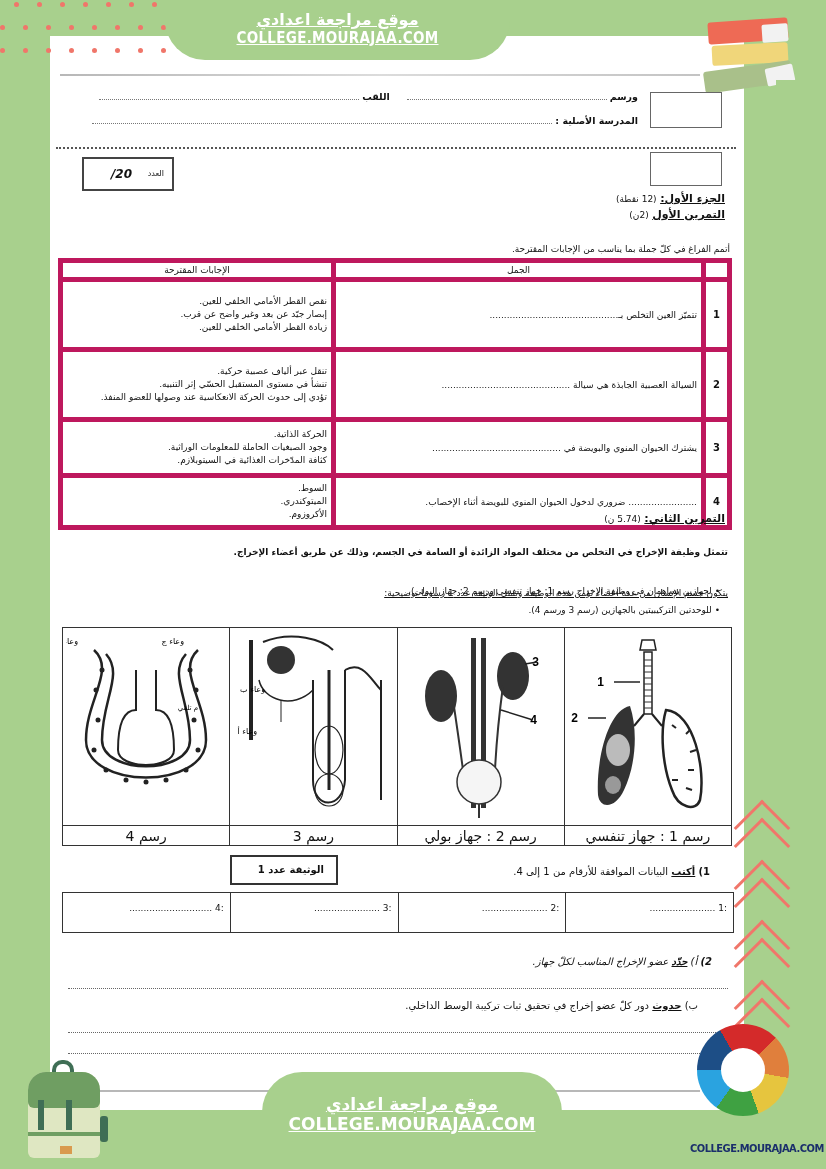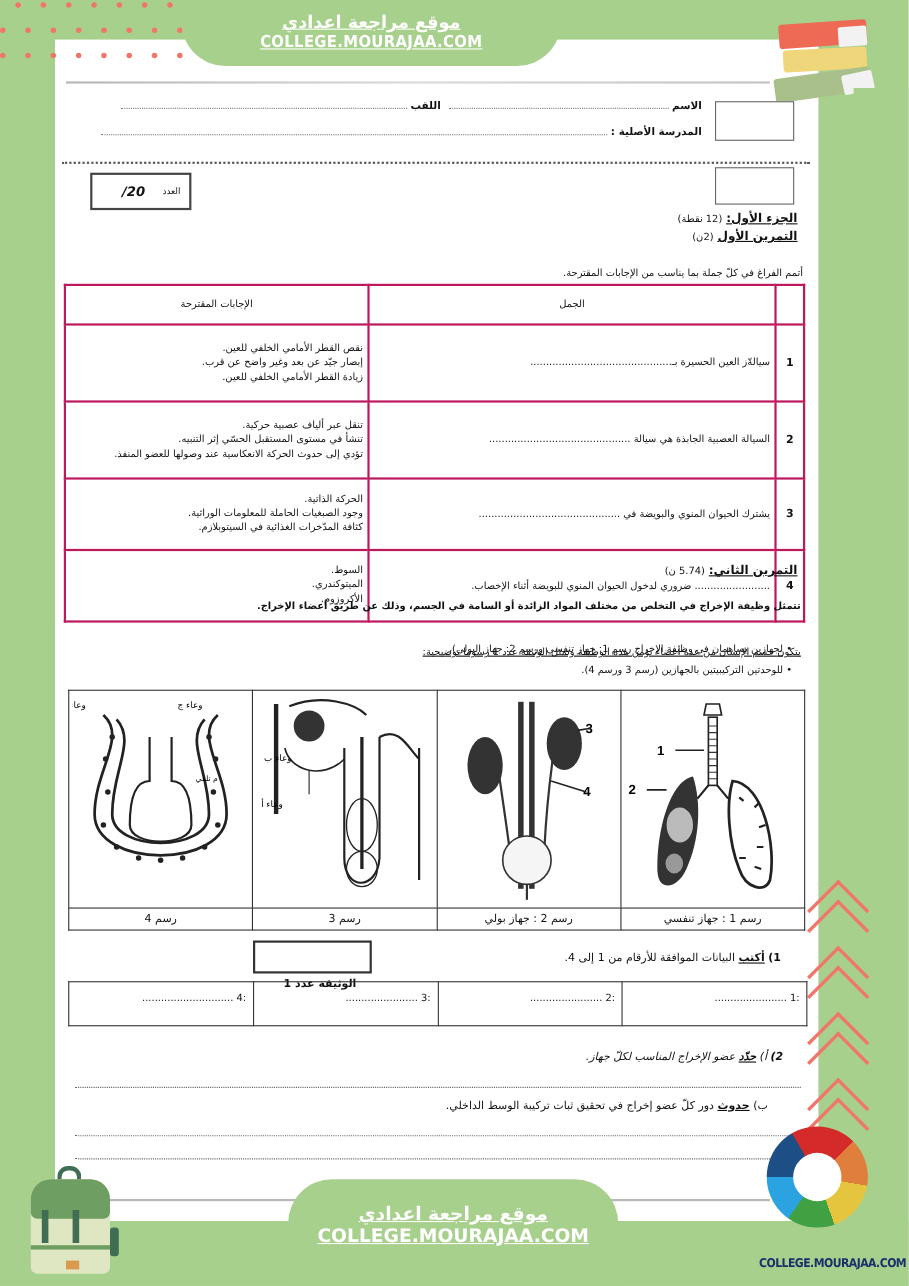--- a/index.html
+++ b/index.html
@@ -35,30 +35,30 @@
   .bold { font-weight: bold; }
   .ul { text-decoration: underline; }
   .dotted { border-bottom: 1px dotted #777; display: inline-block; }
 
   .idbox { position: absolute; border: 1px solid #666; background: #fff; }
 
   .sep { position: absolute; left: 56px; top: 147px; width: 680px; border-top: 2px dotted #555; }
 
   table { border-collapse: collapse; }
   .q-table { position: absolute; left: 58px; top: 258px; width: 674px; direction: rtl; font-size: 9px; }
-  .q-table td, .q-table th { border: 2px solid #be185d; padding: 12px 4px; vertical-align: middle; }
+  .q-table td, .q-table th { border: 5px solid #be185d; padding: 2px 4px; vertical-align: middle; }
   .q-table th { font-weight: normal; font-size: 9px; height: 16px; }
   .q-table .num { width: 26px; text-align: center; font-weight: bold; font-size: 10px; }
   .q-table .sent { width: 370px; }
   .q-table .ans { line-height: 13px; }
 
   .fig-table { position: absolute; left: 62px; top: 627px; width: 670px; direction: rtl; }
   .fig-table td { border: 1px solid #333; text-align: center; vertical-align: middle; }
   .fig-table .fig { height: 198px; width: 25%; position: relative; }
-  .fig-table .cap { height: 20px; font-size: 10px; }
+  .fig-table .cap { height: 20px; font-size: 14px; }
 
   .ans-table { position: absolute; left: 62px; top: 892px; width: 672px; direction: rtl; }
   .ans-table td { border: 1px solid #333; height: 40px; vertical-align: top; padding: 10px 6px 0; font-size: 9px; width: 25%; }
 
   .ruled { position: absolute; left: 68px; width: 660px; border-top: 1px dotted #666; }
 </style>
 </head>
 <body>
 
 <div class="dots-row" style="top:2px;left:14px;">
@@ -118,23 +118,23 @@
 <div style="position:absolute;left:742px;top:826px;width:40px;height:40px;border-left:3px solid #f0766a;border-top:3px solid #f0766a;transform:rotate(45deg);"></div>
 <div style="position:absolute;left:742px;top:868px;width:40px;height:40px;border-left:3px solid #f0766a;border-top:3px solid #f0766a;transform:rotate(45deg);"></div>
 <div style="position:absolute;left:742px;top:886px;width:40px;height:40px;border-left:3px solid #f0766a;border-top:3px solid #f0766a;transform:rotate(45deg);"></div>
 <div style="position:absolute;left:742px;top:928px;width:40px;height:40px;border-left:3px solid #f0766a;border-top:3px solid #f0766a;transform:rotate(45deg);"></div>
 <div style="position:absolute;left:742px;top:946px;width:40px;height:40px;border-left:3px solid #f0766a;border-top:3px solid #f0766a;transform:rotate(45deg);"></div>
 <div style="position:absolute;left:742px;top:988px;width:40px;height:40px;border-left:3px solid #f0766a;border-top:3px solid #f0766a;transform:rotate(45deg);"></div>
 <div style="position:absolute;left:742px;top:1006px;width:40px;height:40px;border-left:3px solid #f0766a;border-top:3px solid #f0766a;transform:rotate(45deg);"></div>
 
 <div class="idbox" style="left:650px;top:92px;width:72px;height:36px;"></div>
 <div class="rtl txt" style="position:absolute;left:88px;top:90px;width:550px;">
-  <span class="bold">الاسم</span>
+  <span class="bold">ورسم</span>
   <span class="dotted" style="width:200px;"></span>
-  <span class="bold" style="margin-right:4px;">اللقب</span>
+  <span class="bold" style="margin-right:14px;">اللقب</span>
   <span class="dotted" style="width:260px;"></span>
 </div>
 <div class="rtl txt" style="position:absolute;left:88px;top:114px;width:550px;">
   <span class="bold">المدرسة الأصلية :</span>
   <span class="dotted" style="width:460px;"></span>
 </div>
 
 <div class="sep"></div>
 
 <div class="idbox" style="left:82px;top:157px;width:92px;height:34px;border:2px solid #444;">
@@ -156,21 +156,21 @@
 
 <table class="q-table">
   <tbody>
       <tr>
     <th></th>
     <th>الجمل</th>
     <th>الإجابات المقترحة</th>
   </tr>
   <tr style="height:70px;">
     <td class="num">1</td>
-    <td class="sent">سيالةّز العين الحسيرة بـ.............................................</td>
+    <td class="sent">تتميّز العين التخلص بـ.............................................</td>
     <td class="ans">
       <div>نقص القطر الأمامي الخلفي للعين.</div>
       <div>إبصار جيّد عن بعد وغير واضح عن قرب.</div>
       <div>زيادة القطر الأمامي الخلفي للعين.</div>
     </td>
   </tr>
   <tr style="height:70px;">
     <td class="num">2</td>
     <td class="sent">السيالة العصبية الجابذة هي سيالة .............................................</td>
     <td class="ans">
@@ -313,21 +313,21 @@
   <tr>
     <td class="cap">رسم 1 : جهاز تنفسي</td>
     <td class="cap">رسم 2 : جهاز بولي</td>
     <td class="cap">رسم 3</td>
     <td class="cap">رسم 4</td>
   </tr>
 </tbody>
   </table>
 
 <div class="idbox" style="left:230px;top:855px;width:108px;height:30px;border:2px solid #333;">
-  <span class="bold" style="position:absolute;right:12px;top:7px;font-size:10px;direction:rtl;margin-top:25px;">الوثيقة عدد 1</span>
+  <span class="bold" style="position:absolute;right:12px;top:7px;font-size:10px;direction:rtl;">الوثيقة عدد 1</span>
 </div>
 
 <div class="rtl" style="position:absolute;left:360px;top:866px;width:350px;font-size:10px;">
   <span class="bold">1)</span>
   <span class="bold ul">أكتب</span>
   <span>البيانات الموافقة للأرقام من 1 إلى 4.</span>
 </div>
 
 <table class="ans-table">
   <tbody>

